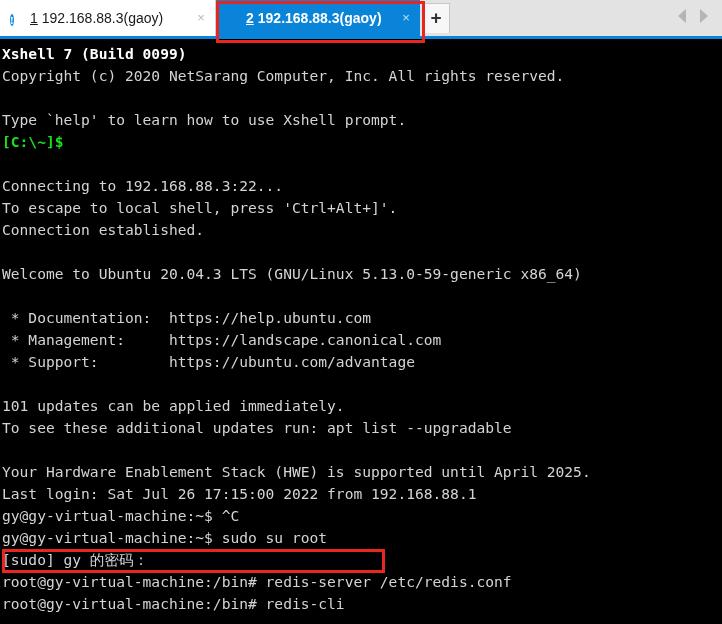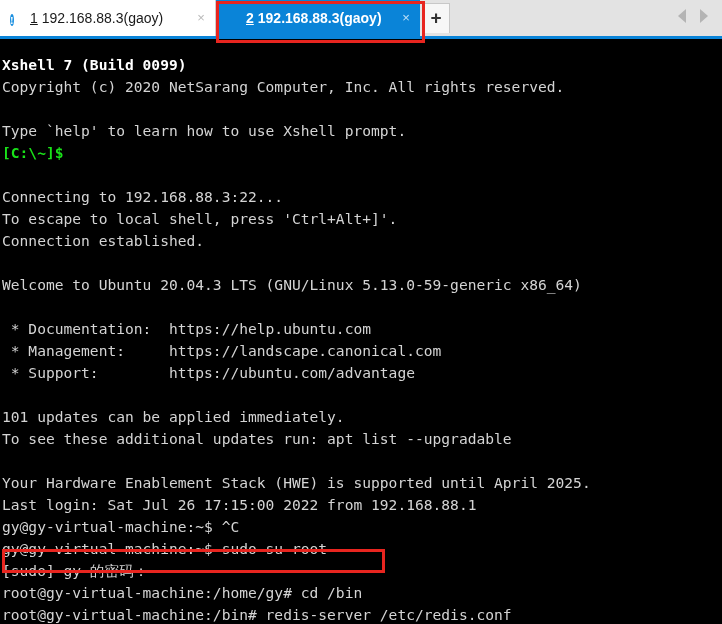--- a/index.html
+++ b/index.html
@@ -144,21 +144,21 @@
     border-left: 8px solid #b4b4b4;
   }
 
   
   .terminal {
     position: absolute;
     left: 0; top: 39px;
     width: 606px;
     height: 585px;
     background: #000000;
-    padding: 15px 0 0 2px;
+    padding: 4px 0 0 2px;
     box-sizing: border-box;
     font-family: "DejaVu Sans Mono", "Liberation Mono", monospace;
     font-size: 14.6px;
     line-height: 22px;
     color: #d4d4d4;
     overflow: hidden;
   }
   .line {
     height: 22px;
     white-space: pre;
@@ -229,21 +229,20 @@
       <div class="line"> * Support:        https://ubuntu.com/advantage</div>
       <div class="line"></div>
       <div class="line">101 updates can be applied immediately.</div>
       <div class="line">To see these additional updates run: apt list --upgradable</div>
       <div class="line"></div>
       <div class="line">Your Hardware Enablement Stack (HWE) is supported until April 2025.</div>
       <div class="line">Last login: Sat Jul 26 17:15:00 2022 from 192.168.88.1</div>
       <div class="line">gy@gy-virtual-machine:~$ ^C</div>
       <div class="line">gy@gy-virtual-machine:~$ sudo su root</div>
       <div class="line">[sudo] gy 的密码：</div>
-      <div class="line">root@gy-virtual-machine:/home/gy# cd /bin</div>
       <div class="line">root@gy-virtual-machine:/bin# redis-server /etc/redis.conf</div>
       <div class="line">root@gy-virtual-machine:/bin# redis-cli</div>
     </div>
 
   <div class="annot" id="annot-tab"></div>
   <div class="annot" id="annot-cmd"></div>
 
 </div>
 
 </body></html>

